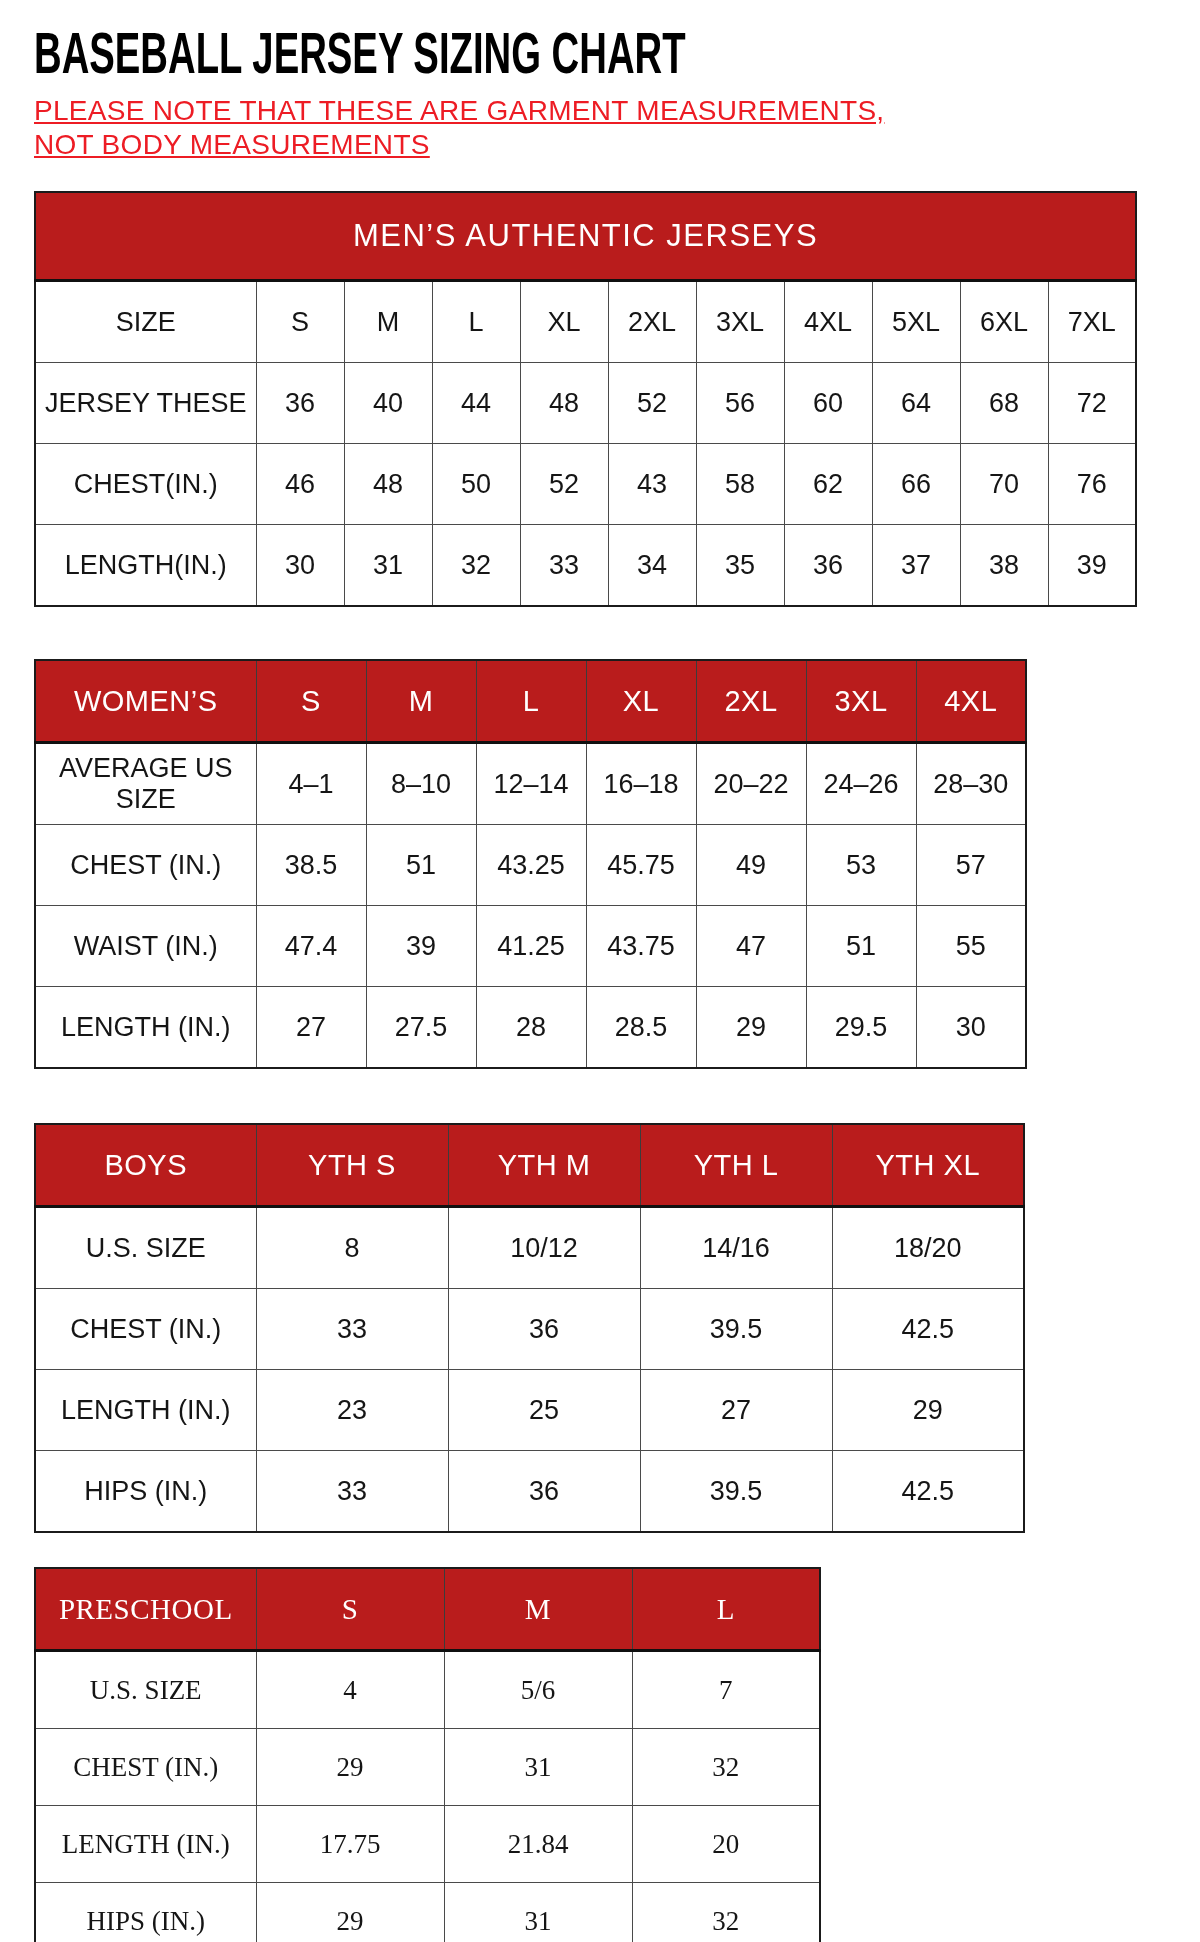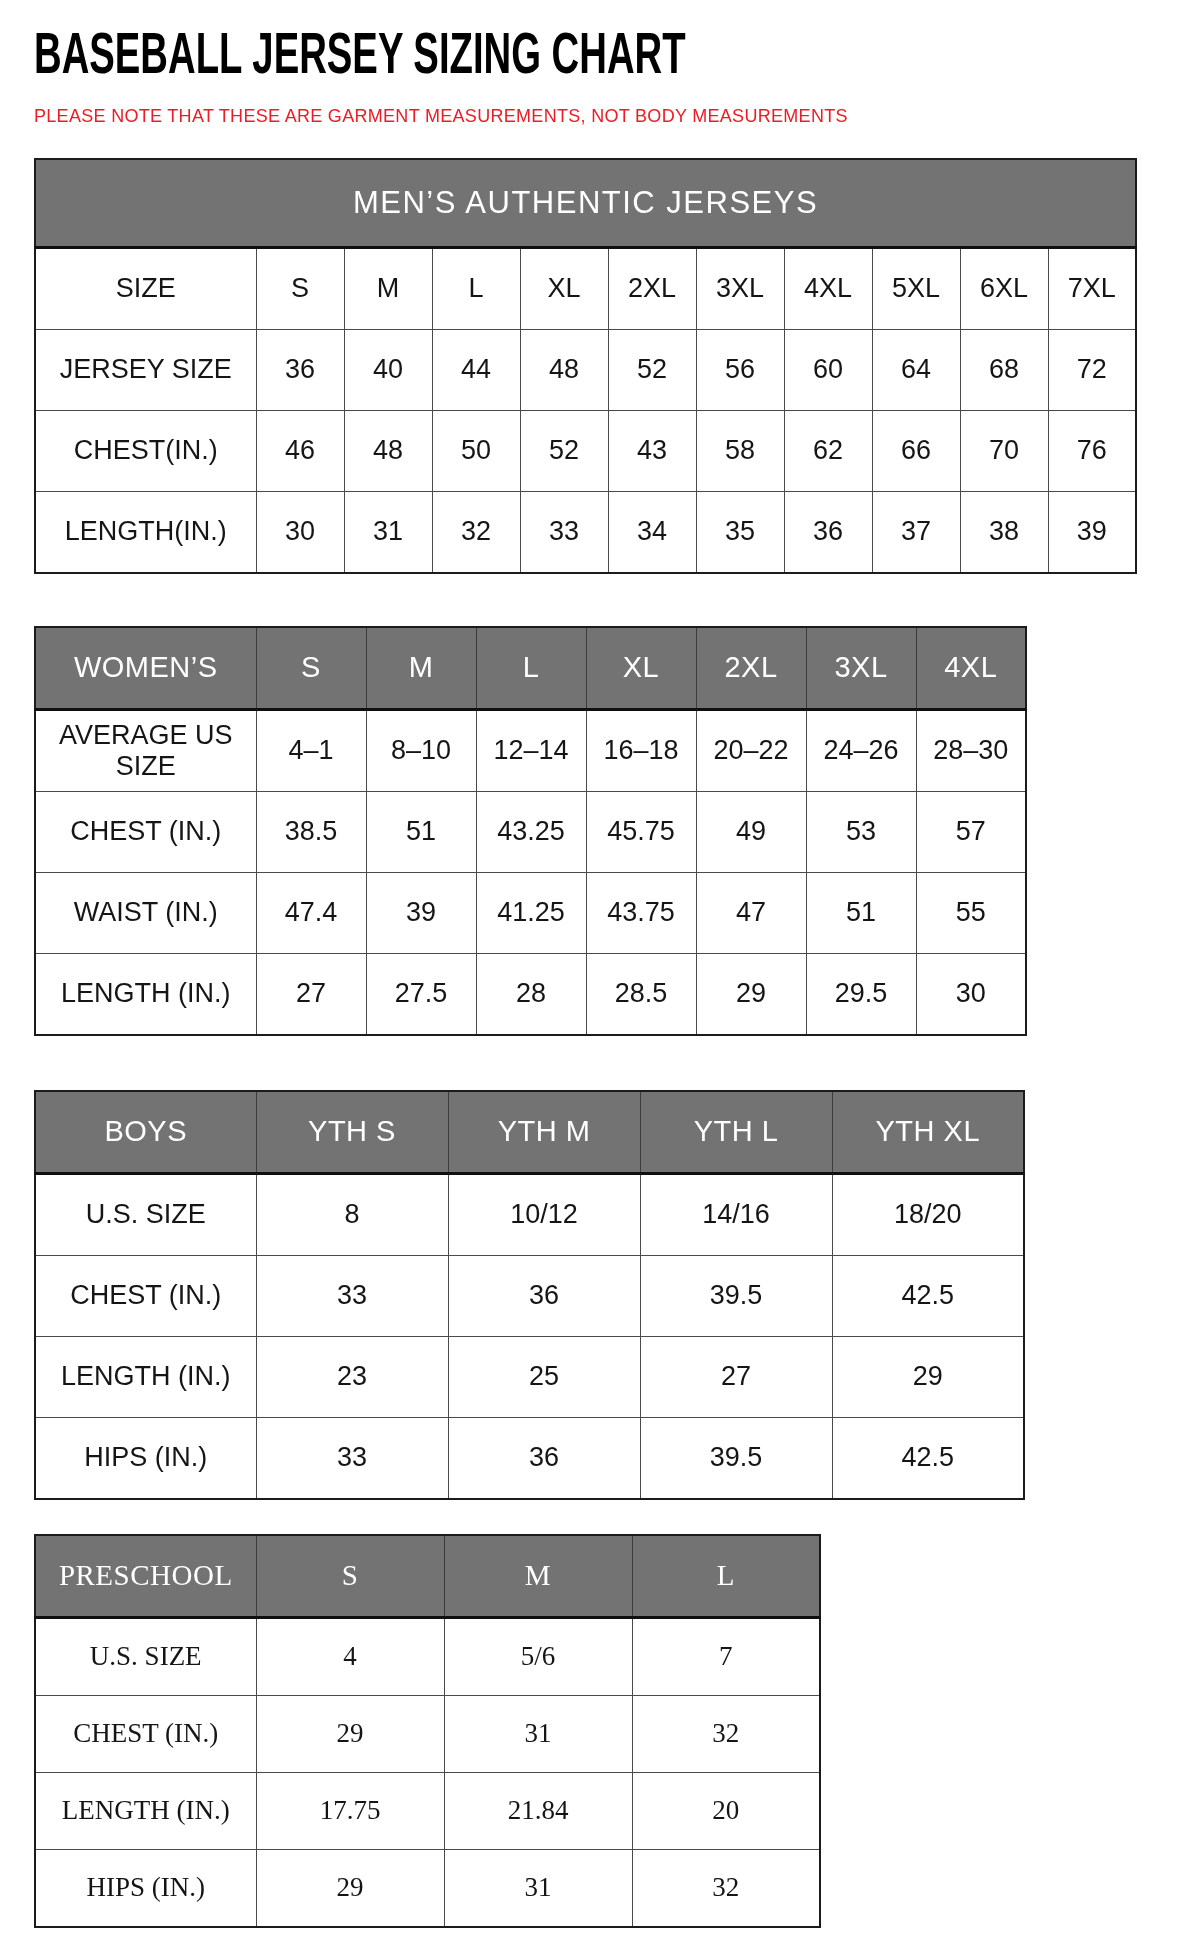--- a/index.html
+++ b/index.html
@@ -17,42 +17,43 @@
     font-size:58px;
     line-height:1.0;
     font-weight:700;
     letter-spacing:0px;
     color:#000;
     transform:scaleX(0.66);
     transform-origin:left center;
     white-space:nowrap;
   }
   .note{
-    margin-top:24px;
+    margin-top:12px;
     max-width:880px;
-    font-size:18px;
+    font-size:28px;
     line-height:1.2;
     color:#ed1c24;
     letter-spacing:0.3px;
+    text-decoration:underline;
   }
   table{
     border-collapse:collapse;
     table-layout:fixed;
     text-align:center;
     color:#151515;
     border:2px solid #1b1b1b;
   }
   th,td{
     border:1px solid #4a4a4a;
     font-weight:normal;
     padding:0 4px;
     overflow:hidden;
   }
   thead th{
-    background:#737373;
+    background:#b91c1c;
     color:#ffffff;
     font-size:29px;
     height:80px;
     border-color:#3c3c3c;
     border-bottom:3px solid #101010;
     letter-spacing:0.5px;
   }
   thead th.banner{
     font-size:31px;
     letter-spacing:1.5px;
@@ -114,21 +115,21 @@
         <td>L</td>
         <td>XL</td>
         <td>2XL</td>
         <td>3XL</td>
         <td>4XL</td>
         <td>5XL</td>
         <td>6XL</td>
         <td>7XL</td>
       </tr>
       <tr>
-        <th scope="row">JERSEY SIZE</th>
+        <th scope="row">JERSEY THESE</th>
         <td>36</td>
         <td>40</td>
         <td>44</td>
         <td>48</td>
         <td>52</td>
         <td>56</td>
         <td>60</td>
         <td>64</td>
         <td>68</td>
         <td>72</td>

